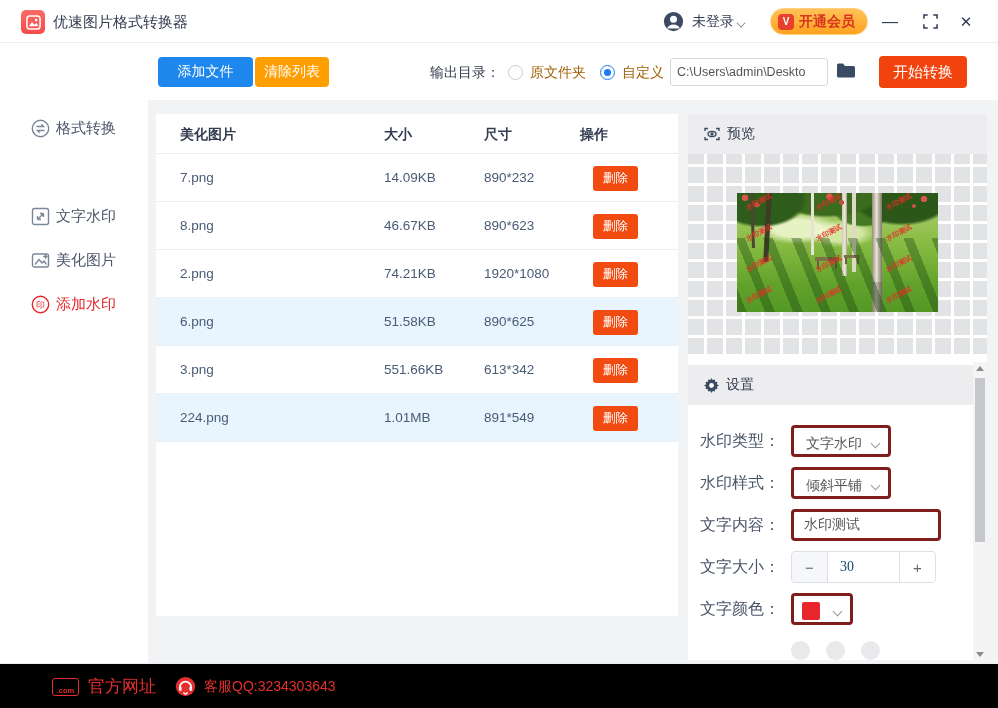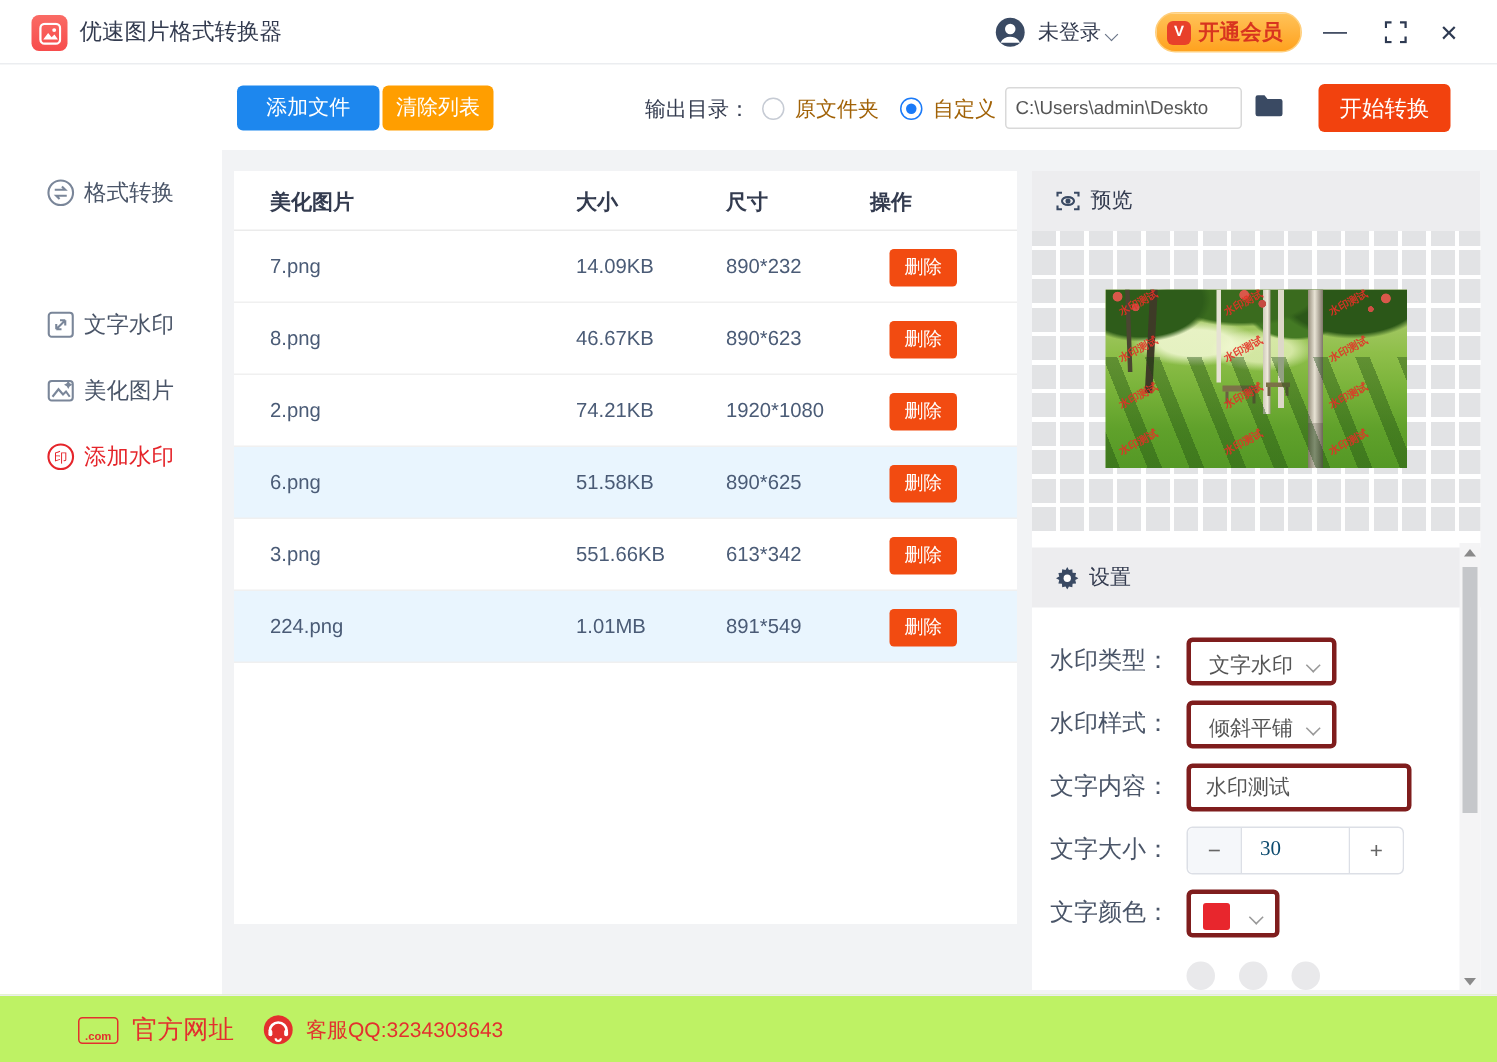--- a/index.html
+++ b/index.html
@@ -128,21 +128,21 @@
 
   
   .vscroll { position:absolute; right:0; top:248px; width:14px; height:298px; background:#f4f4f5; }
   .vs-up, .vs-down { position:absolute; left:0; width:14px; height:12px; display:flex; align-items:center; justify-content:center; cursor:pointer; }
   .vs-up { top:0; } .vs-down { bottom:0; }
   .tri-up { width:0; height:0; border-left:4px solid transparent; border-right:4px solid transparent; border-bottom:5px solid #8a8a8a; }
   .tri-down { width:0; height:0; border-left:4px solid transparent; border-right:4px solid transparent; border-top:5px solid #8a8a8a; }
   .vs-thumb { position:absolute; left:2px; top:16px; width:10px; height:164px; background:#c5c7ca; cursor:pointer; }
 
   
-  .bottombar { position:absolute; left:0; top:663px; width:998px; height:45px; background:#bef264; border-top:1px solid #ebedf0; }
+  .bottombar { position:absolute; left:0; top:663px; width:998px; height:45px; background:#000000; border-top:1px solid #ebedf0; }
   .com-ic { position:absolute; left:52px; top:14px; width:27px; height:18px; border:1.5px solid #e3302e; border-radius:3px;
             color:#e3302e; font-size:7.5px; font-weight:bold; display:flex; align-items:flex-end; justify-content:center; }
   .site-label { position:absolute; left:88px; top:0; height:45px; line-height:45px; font-size:17px; color:#e3302e; cursor:pointer; }
   .qq-ic { position:absolute; left:175px; top:12px; width:21px; height:21px; }
   .qq-label { position:absolute; left:204px; top:0; height:45px; line-height:45px; font-size:14px; color:#e3302e; cursor:pointer; }
 </style>
 </head>
 <body>
 
 <div id="window">

